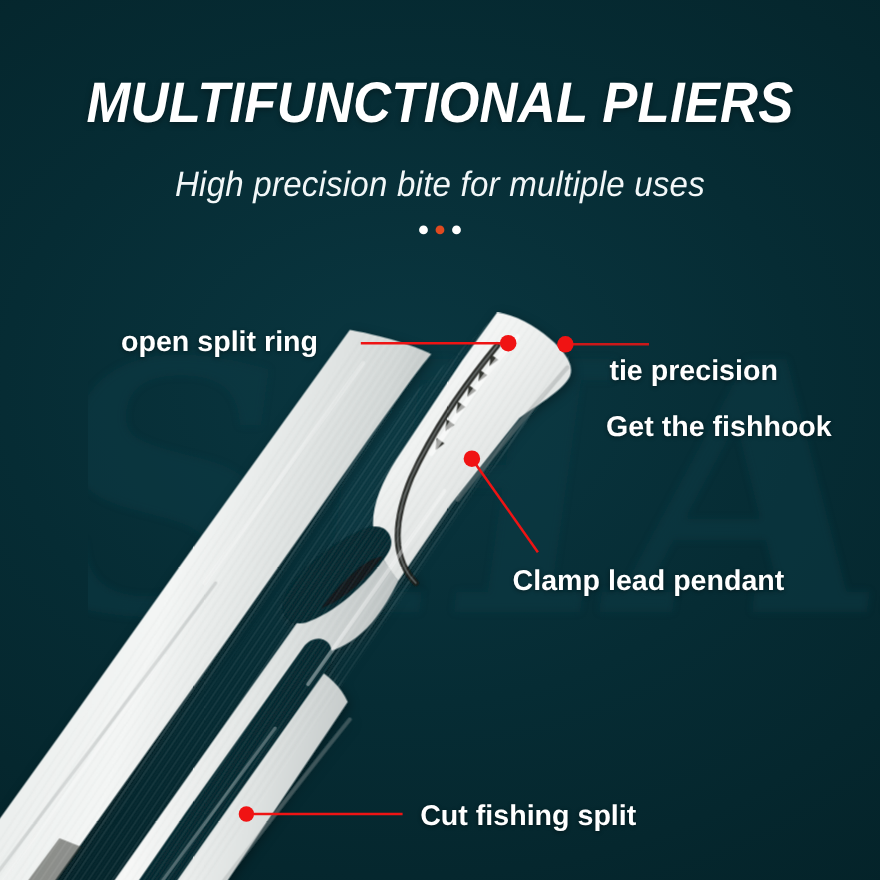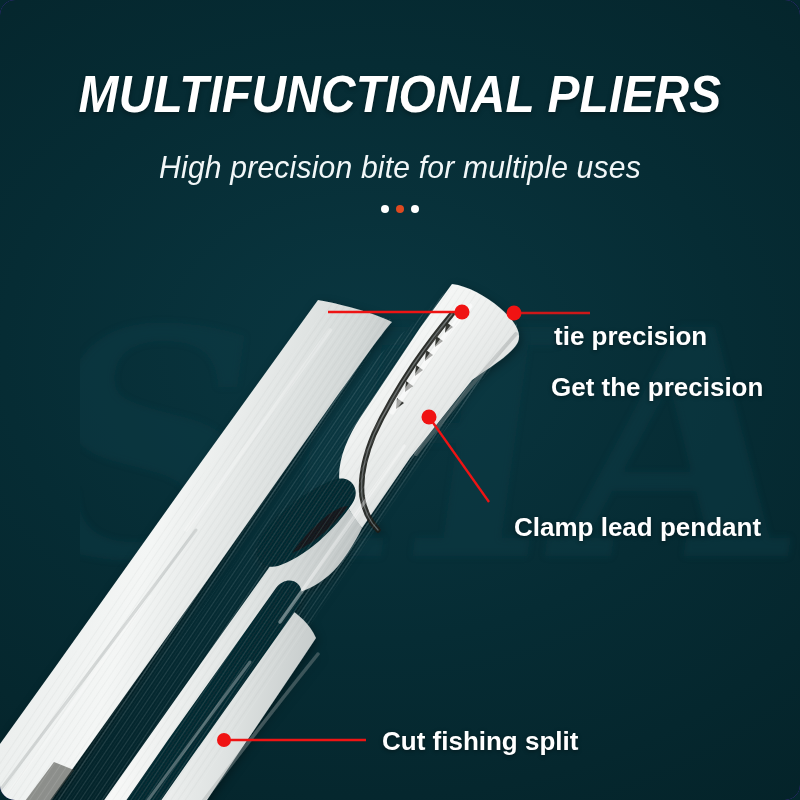--- a/index.html
+++ b/index.html
@@ -9,21 +9,20 @@
     background: #04282e;
   }
   #stage {
     position: relative;
     width: 800px;
     height: 800px;
     overflow: hidden;
     background: #6d28d9;
     font-family: "Liberation Sans", sans-serif;
     user-select: none;
-    border-radius: 15px;
   }
 
   
   .bg-vignette {
     position: absolute;
     inset: 0;
     background:
       radial-gradient(ellipse 95% 75% at 46% 44%, #0a3741 0%, #062c34 48%, #042228 100%);
     z-index: 0;
   }
@@ -353,22 +352,23 @@
   <div class="title">MULTIFUNCTIONAL PLIERS</div>
 
   <div class="subtitle">High precision bite for multiple uses</div>
 
   <div class="dots">
     <span class="dot"></span>
     <span class="dot accent"></span>
     <span class="dot"></span>
   </div>
 
+  <div class="callout-label" style="left:110px; top:297px;">open split ring</div>
 
   <div class="callout-label" style="left:554px; top:323px;">tie precision</div>
 
-  <div class="callout-label" style="left:551px; top:374px;">Get the precision</div>
-
-  <div class="callout-label" style="left:466px; top:514px;margin-left:48px;">Clamp lead pendant</div>
+  <div class="callout-label" style="left:551px; top:374px;">Get the fishhook</div>
+
+  <div class="callout-label" style="left:466px; top:514px;">Clamp lead pendant</div>
 
   <div class="callout-label" style="left:382px; top:728px;">Cut fishing split</div>
 
 </div>
 
 </body></html>

